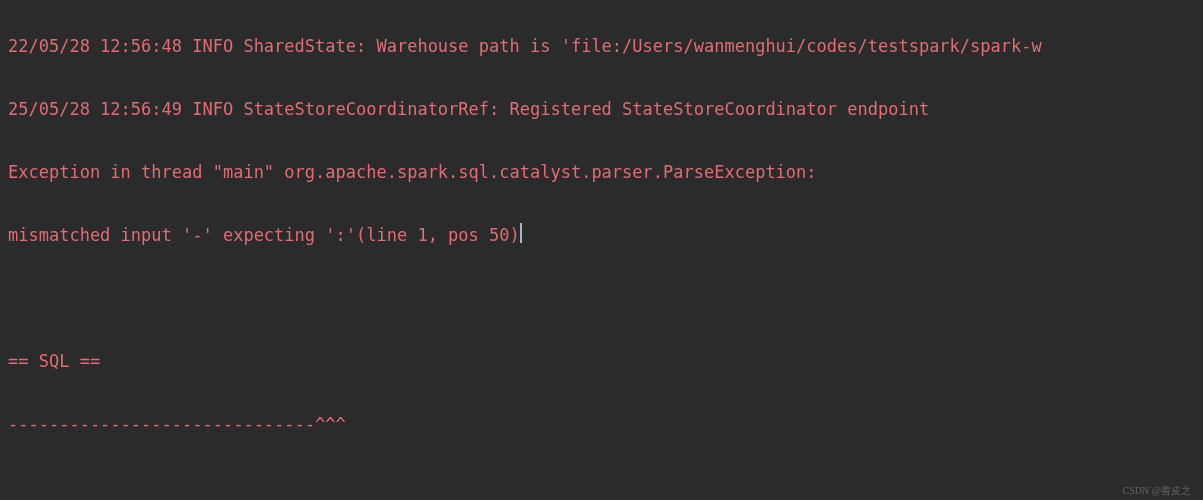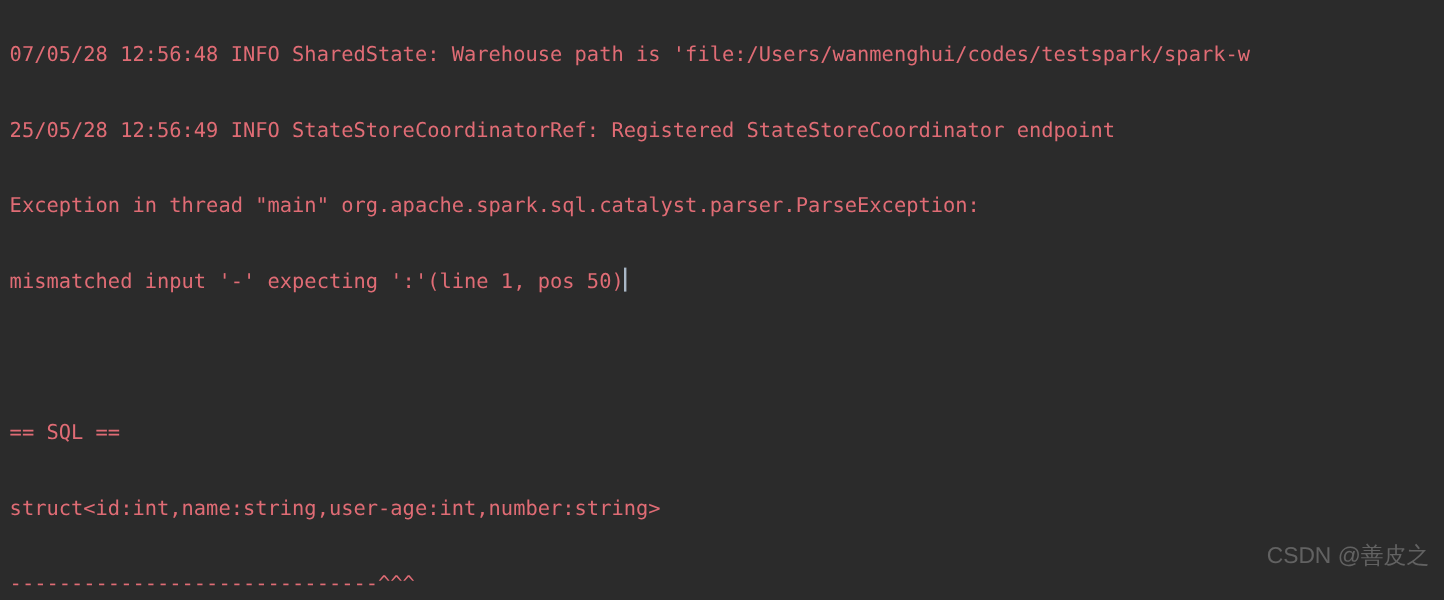--- a/index.html
+++ b/index.html
@@ -32,38 +32,37 @@
     .cursor {
       display: inline-block;
       width: 2px;
       height: 20px;
       background-color: #a9b7c6;
       vertical-align: text-bottom;
       margin-bottom: 2px;
     }
     .watermark {
       position: absolute;
-      bottom: 19px;
+      bottom: 0;
       right: 12px;
       color: rgba(200, 200, 200, 0.35);
-      font-size: 19px;
-      font-family: Liberation Sans, sans-serif;
+      font-size: 10px;
+      font-family: Liberation Serif, serif;
     }
   </style>
 </head>
 <body>
 
 <div class="terminal">
-<div class="log-line">07/05/28 12:56:48 INFO SharedState: Warehouse path is 'file:/Users/wanmenghui/codes/testspark/spark-w</div>
+<div class="log-line">22/05/28 12:56:48 INFO SharedState: Warehouse path is 'file:/Users/wanmenghui/codes/testspark/spark-w</div>
 <div class="log-line">25/05/28 12:56:49 INFO StateStoreCoordinatorRef: Registered StateStoreCoordinator endpoint</div>
 <div class="log-line">Exception in thread "main" org.apache.spark.sql.catalyst.parser.ParseException:</div>
 <div class="log-line"><span>mismatched input '-' expecting ':'(line 1, pos 50)</span><span class="cursor"></span></div>
 <div class="empty-line"></div>
 <div class="log-line">== SQL ==</div>
-<div class="log-line">struct&lt;id:int,name:string,user-age:int,number:string&gt;</div>
 <div class="log-line">------------------------------^^^</div>
 
 
 
 
 
 
 
 </div>
 

